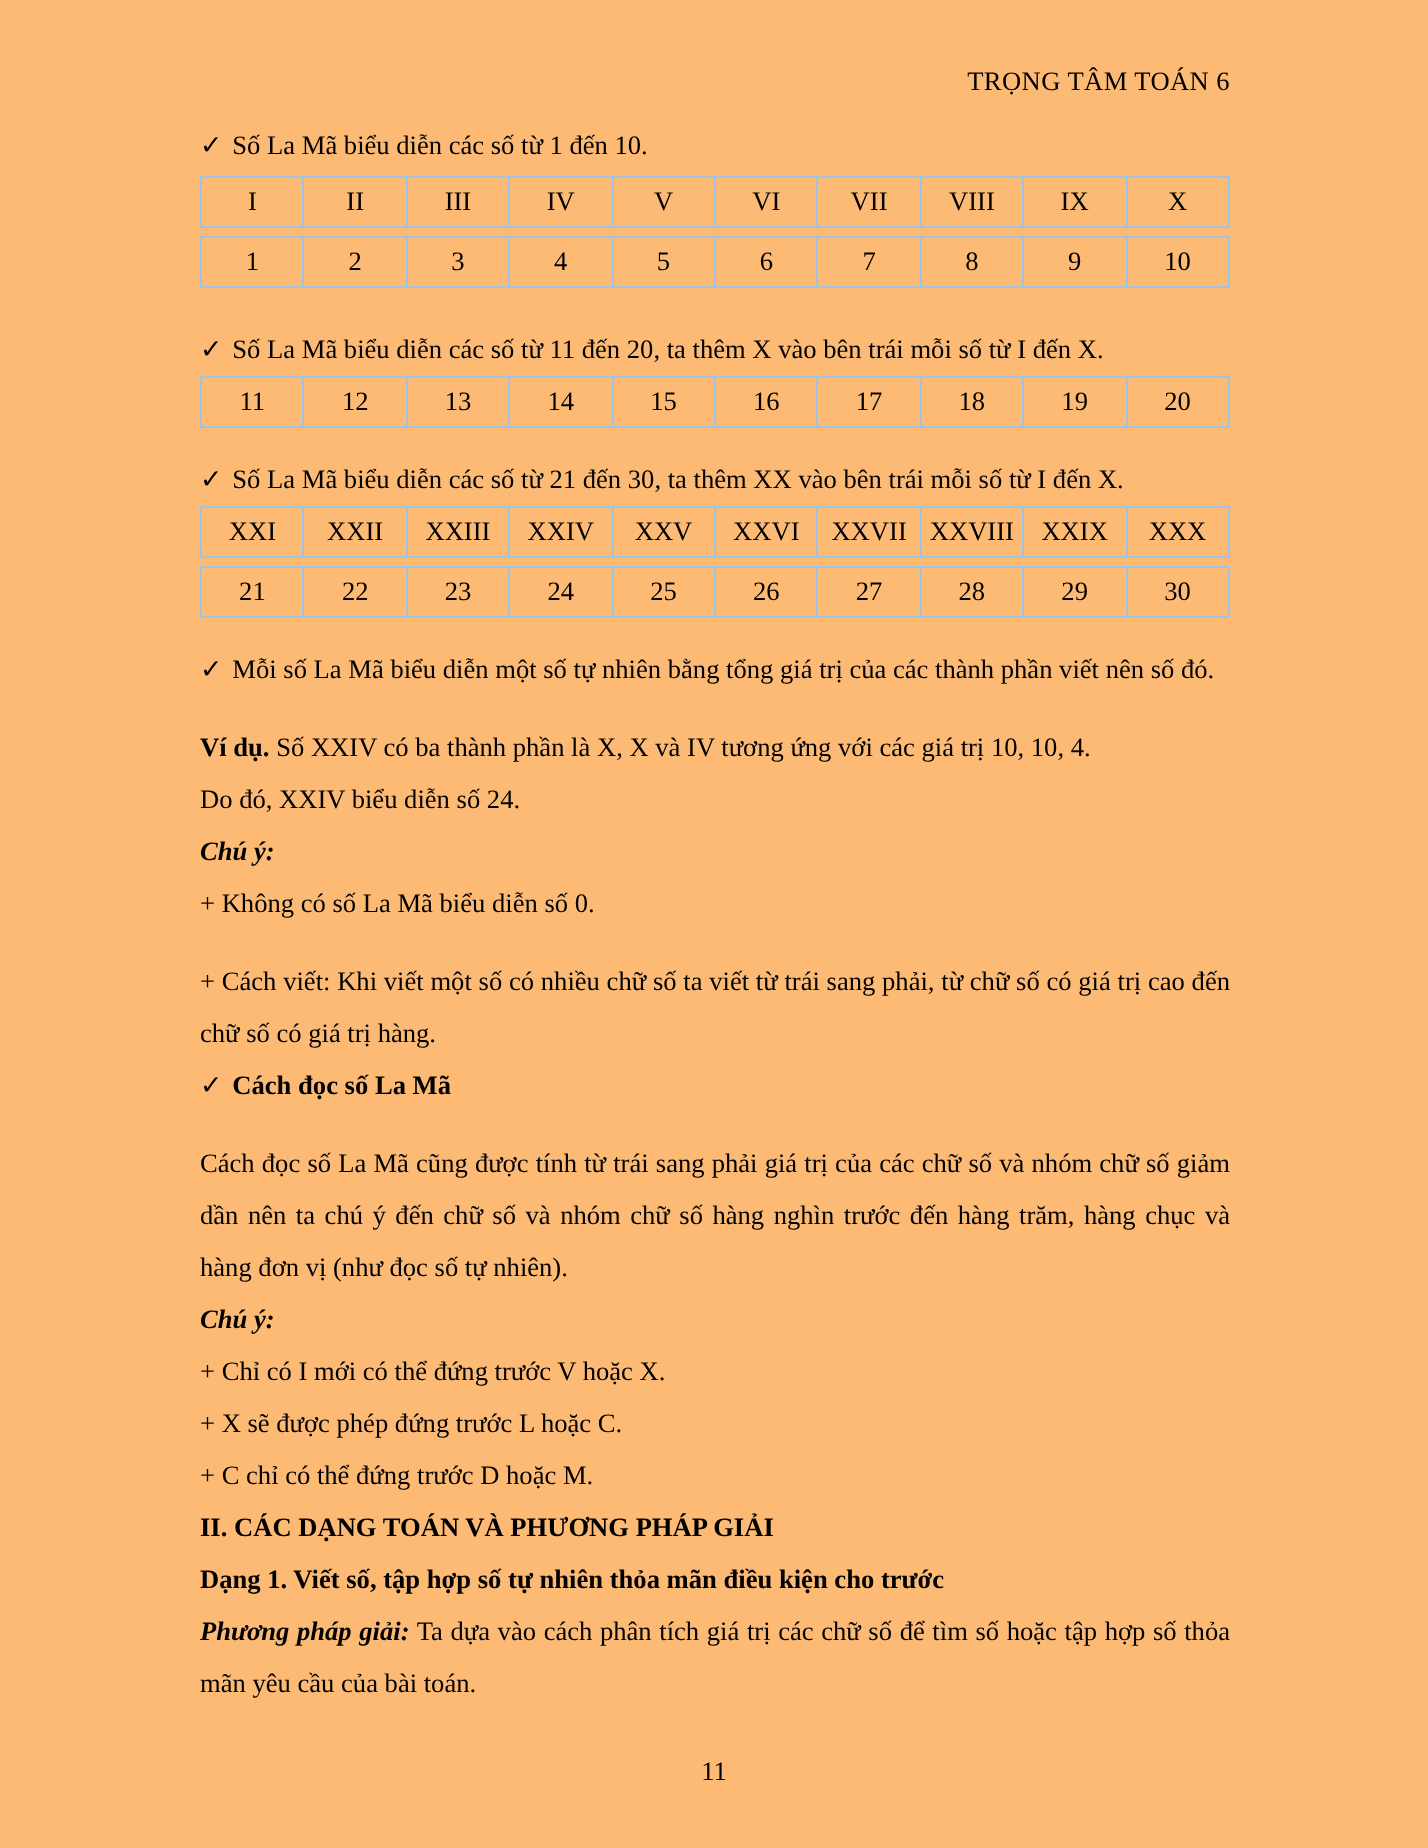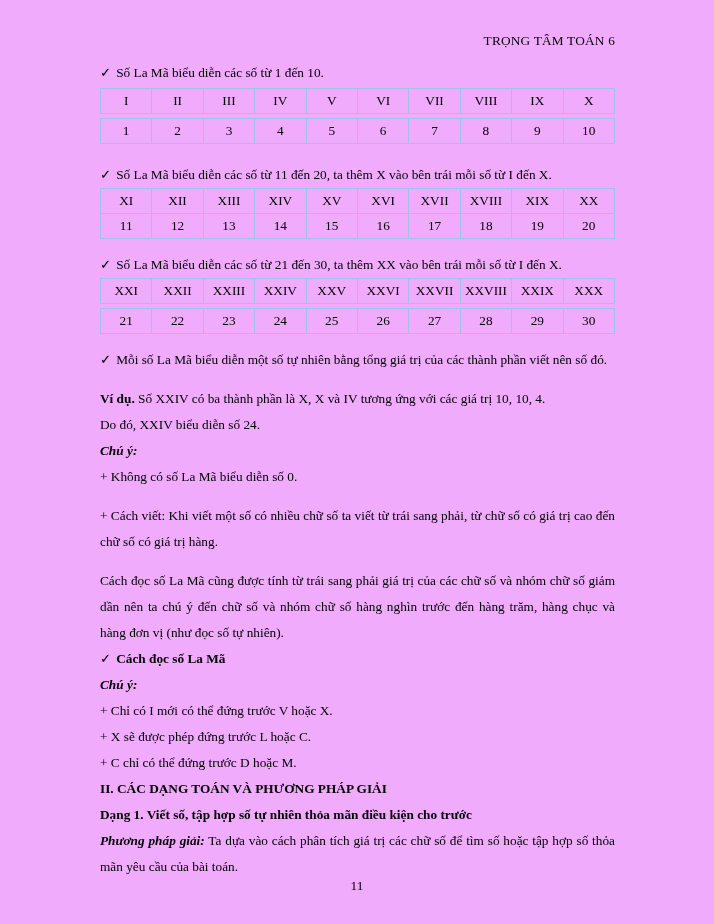--- a/index.html
+++ b/index.html
@@ -1,17 +1,17 @@
 <!DOCTYPE html>
 <html><head>
 <meta charset="utf-8">
 <style>
   html, body { margin: 0; padding: 0; background: #ffffff; }
   .page {
-    width: 714px; height: 924px; margin: 0 auto; background: #f0abfc;
+    width: 714px; height: 924px; margin: 0 auto; background: #fdba74;
     position: relative; box-sizing: border-box;
     padding: 30px 99px 0 100px;
     font-family: "Liberation Serif", serif;
     font-size: 13.3px; line-height: 26px; color: #000;
   }
   .hdr { text-align: right; line-height: 22px; margin-bottom: 8px; letter-spacing: .2px; }
   .line { }
   .just { text-align: justify; margin-top: 13px; }
   .bold { font-weight: bold; }
   .bi { font-weight: bold; font-style: italic; }
@@ -74,32 +74,20 @@
       </table>
   </div>
 
   <div class="line just">
     <span class="check">✓</span><span>Số La Mã biểu diễn các số từ 11 đến 20, ta thêm X vào bên trái mỗi số từ I đến X.</span>
   </div>
 
   <div>
     <table class="numtable">
       <tbody>
-          <tr>
-            <td>XI</td>
-            <td>XII</td>
-            <td>XIII</td>
-            <td>XIV</td>
-            <td>XV</td>
-            <td>XVI</td>
-            <td>XVII</td>
-            <td>XVIII</td>
-            <td>XIX</td>
-            <td>XX</td>
-          </tr>
       <tr>
             <td>11</td>
             <td>12</td>
             <td>13</td>
             <td>14</td>
             <td>15</td>
             <td>16</td>
             <td>17</td>
             <td>18</td>
             <td>19</td>
@@ -158,25 +146,25 @@
   </div>
 
   <div class="line">Do đó, XXIV biểu diễn số 24.</div>
 
   <div class="line bi">Chú ý:</div>
 
   <div class="line">+ Không có số La Mã biểu diễn số 0.</div>
 
   <div class="line just">+ Cách viết: Khi viết một số có nhiều chữ số ta viết từ trái sang phải, từ chữ số có giá trị cao đến chữ số có giá trị hàng.</div>
 
-  <div class="line just">Cách đọc số La Mã cũng được tính từ trái sang phải giá trị của các chữ số và nhóm chữ số giảm dần nên ta chú ý đến chữ số và nhóm chữ số hàng nghìn trước đến hàng trăm, hàng chục và hàng đơn vị (như đọc số tự nhiên).</div>
-
   <div class="line">
     <span class="check">✓</span><span class="bold">Cách đọc số La Mã</span>
   </div>
+
+  <div class="line just">Cách đọc số La Mã cũng được tính từ trái sang phải giá trị của các chữ số và nhóm chữ số giảm dần nên ta chú ý đến chữ số và nhóm chữ số hàng nghìn trước đến hàng trăm, hàng chục và hàng đơn vị (như đọc số tự nhiên).</div>
 
   <div class="line bi">Chú ý:</div>
 
   <div class="line">+ Chỉ có I mới có thể đứng trước V hoặc X.</div>
 
   <div class="line">+ X sẽ được phép đứng trước L hoặc C.</div>
 
   <div class="line">+ C chỉ có thể đứng trước D hoặc M.</div>
 
   <div class="line bold">II. CÁC DẠNG TOÁN VÀ PHƯƠNG PHÁP GIẢI</div>

